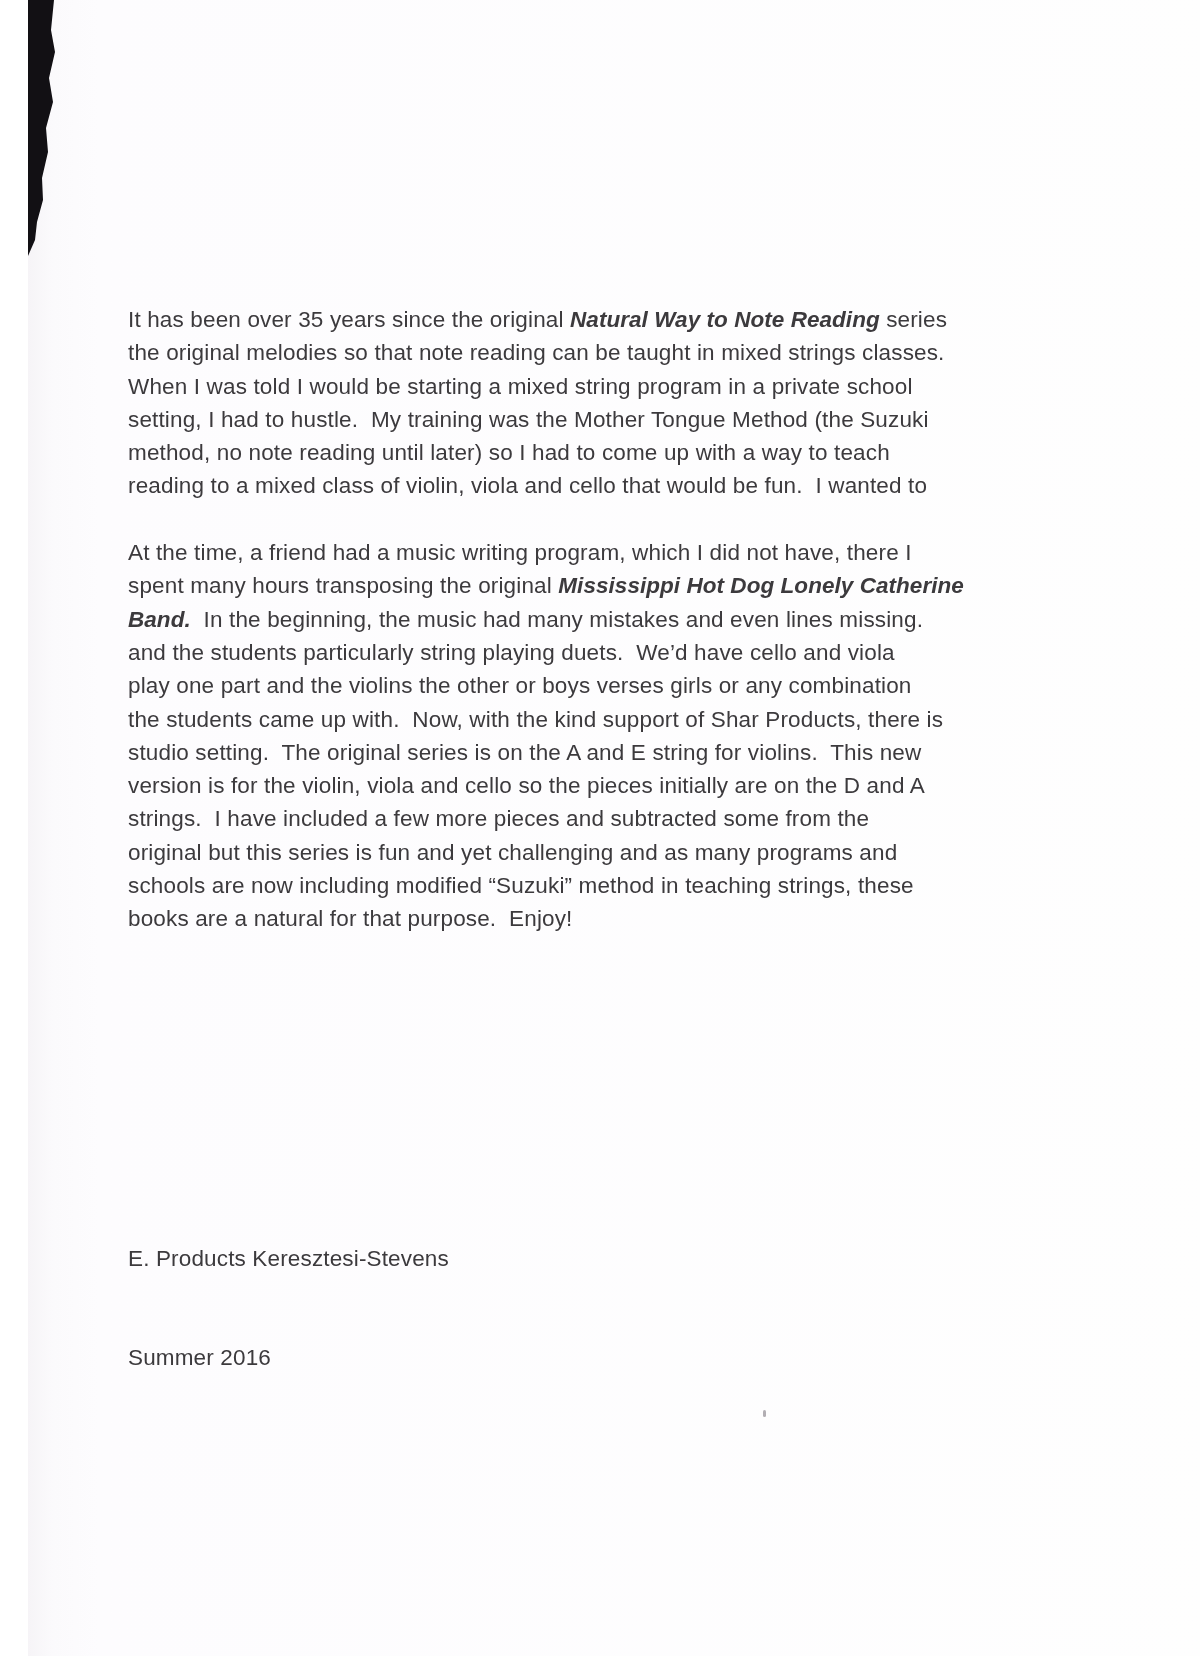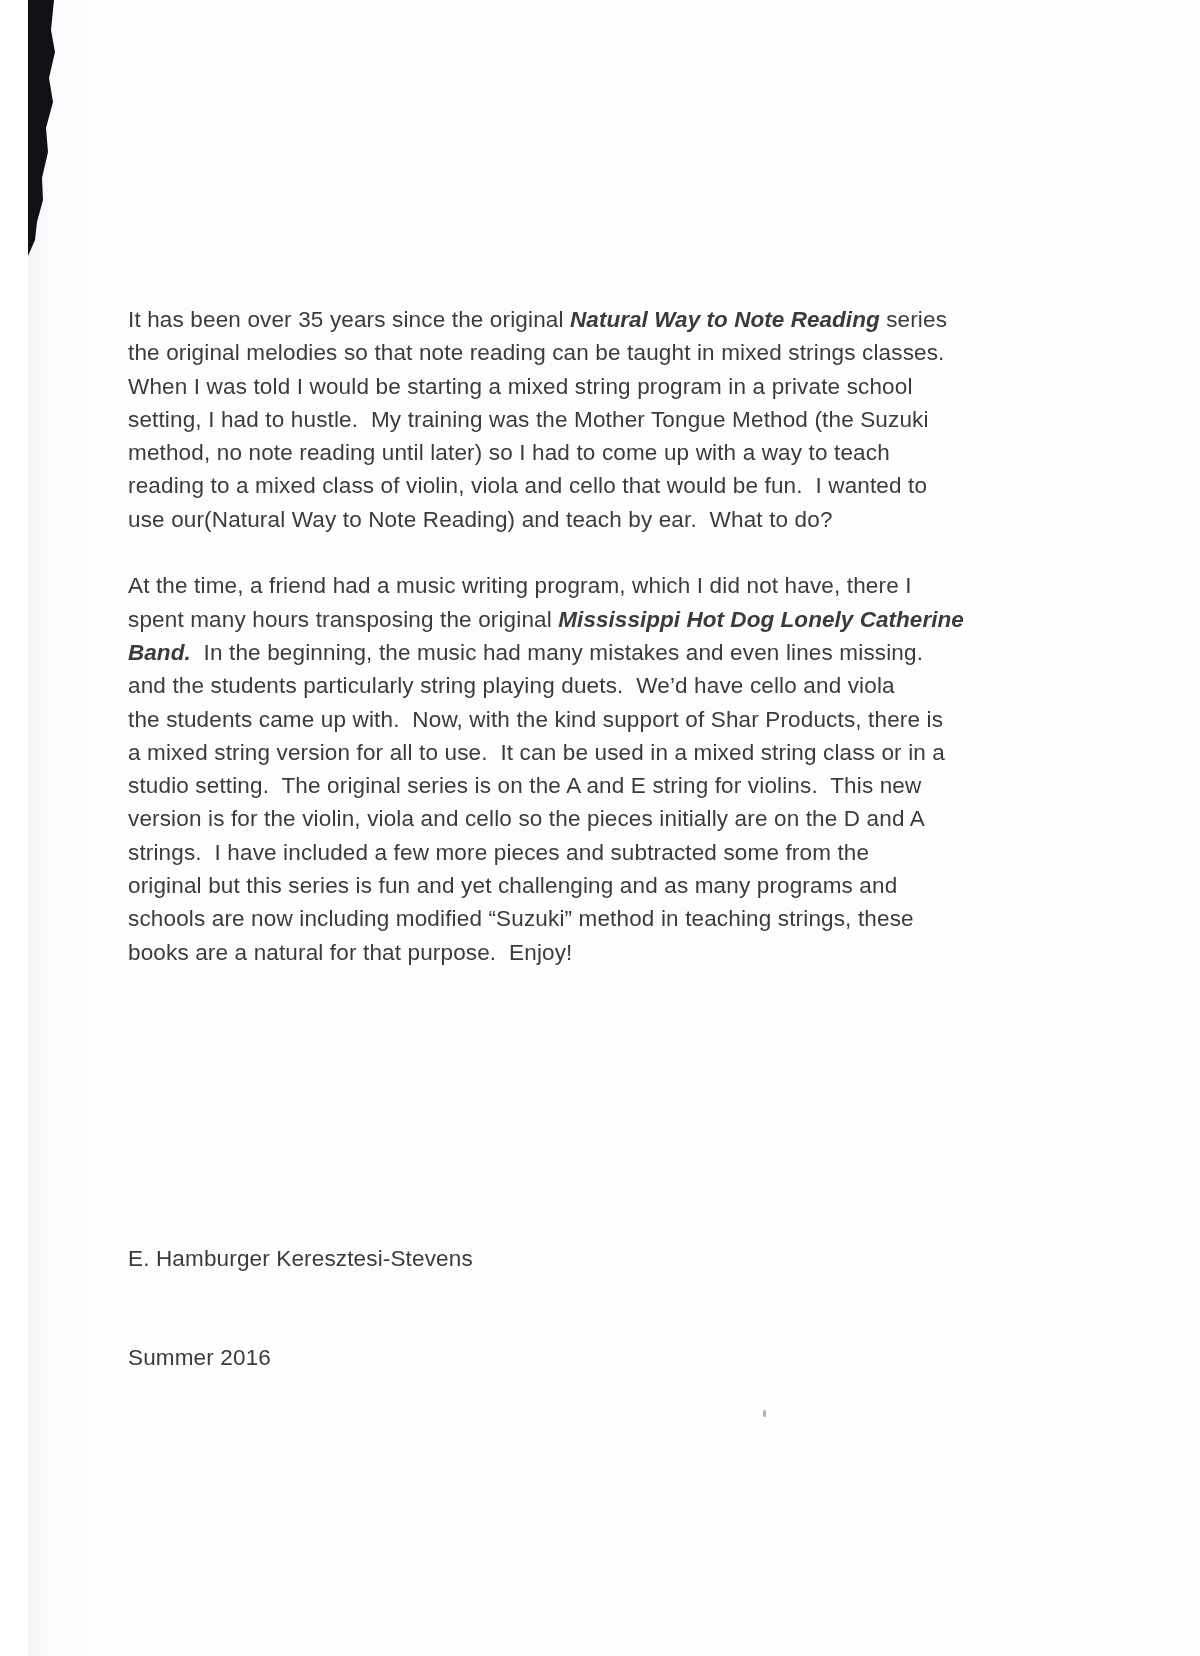--- a/index.html
+++ b/index.html
@@ -75,38 +75,37 @@
   </svg>
 
   <div class="textblock">
       <div class="para">
         <div class="line"><span class="seg">It has been over 35 years since the original </span><span class="seg bold">Natural Way to Note Reading</span><span class="seg"> series</span></div>
         <div class="line"><span class="seg">the original melodies so that note reading can be taught in mixed strings classes.</span></div>
         <div class="line"><span class="seg">When I was told I would be starting a mixed string program in a private school</span></div>
         <div class="line"><span class="seg">setting, I had to hustle.  My training was the Mother Tongue Method (the Suzuki</span></div>
         <div class="line"><span class="seg">method, no note reading until later) so I had to come up with a way to teach</span></div>
         <div class="line"><span class="seg">reading to a mixed class of violin, viola and cello that would be fun.  I wanted to</span></div>
-        <div class="line"><span class="seg">use our(Natural Way to Note Reading) and teach by ear.  What to do?</span></div>
       </div>
       <div class="para">
         <div class="line"><span class="seg">At the time, a friend had a music writing program, which I did not have, there I</span></div>
         <div class="line"><span class="seg">spent many hours transposing the original </span><span class="seg bold">Mississippi Hot Dog Lonely Catherine</span></div>
         <div class="line"><span class="seg bold">Band.</span><span class="seg">  In the beginning, the music had many mistakes and even lines missing.</span></div>
         <div class="line"><span class="seg">and the students particularly string playing duets.  We’d have cello and viola</span></div>
+        <div class="line"><span class="seg">play one part and the violins the other or boys verses girls or any combination</span></div>
         <div class="line"><span class="seg">the students came up with.  Now, with the kind support of Shar Products, there is</span></div>
-        <div class="line"><span class="seg">a mixed string version for all to use.  It can be used in a mixed string class or in a</span></div>
         <div class="line"><span class="seg">studio setting.  The original series is on the A and E string for violins.  This new</span></div>
         <div class="line"><span class="seg">version is for the violin, viola and cello so the pieces initially are on the D and A</span></div>
         <div class="line"><span class="seg">strings.  I have included a few more pieces and subtracted some from the</span></div>
         <div class="line"><span class="seg">original but this series is fun and yet challenging and as many programs and</span></div>
         <div class="line"><span class="seg">schools are now including modified “Suzuki” method in teaching strings, these</span></div>
         <div class="line"><span class="seg">books are a natural for that purpose.  Enjoy!</span></div>
       </div>
     </div>
 
   <div class="signature">
-    <div class="line">E. Hamburger Keresztesi-Stevens</div>
+    <div class="line">E. Products Keresztesi-Stevens</div>
     <div class="line">Summer 2016</div>
   </div>
 
   <div class="stray-mark" style="background: rgb(152, 147, 154);"></div>
 
 </div>
 
 </body></html>

